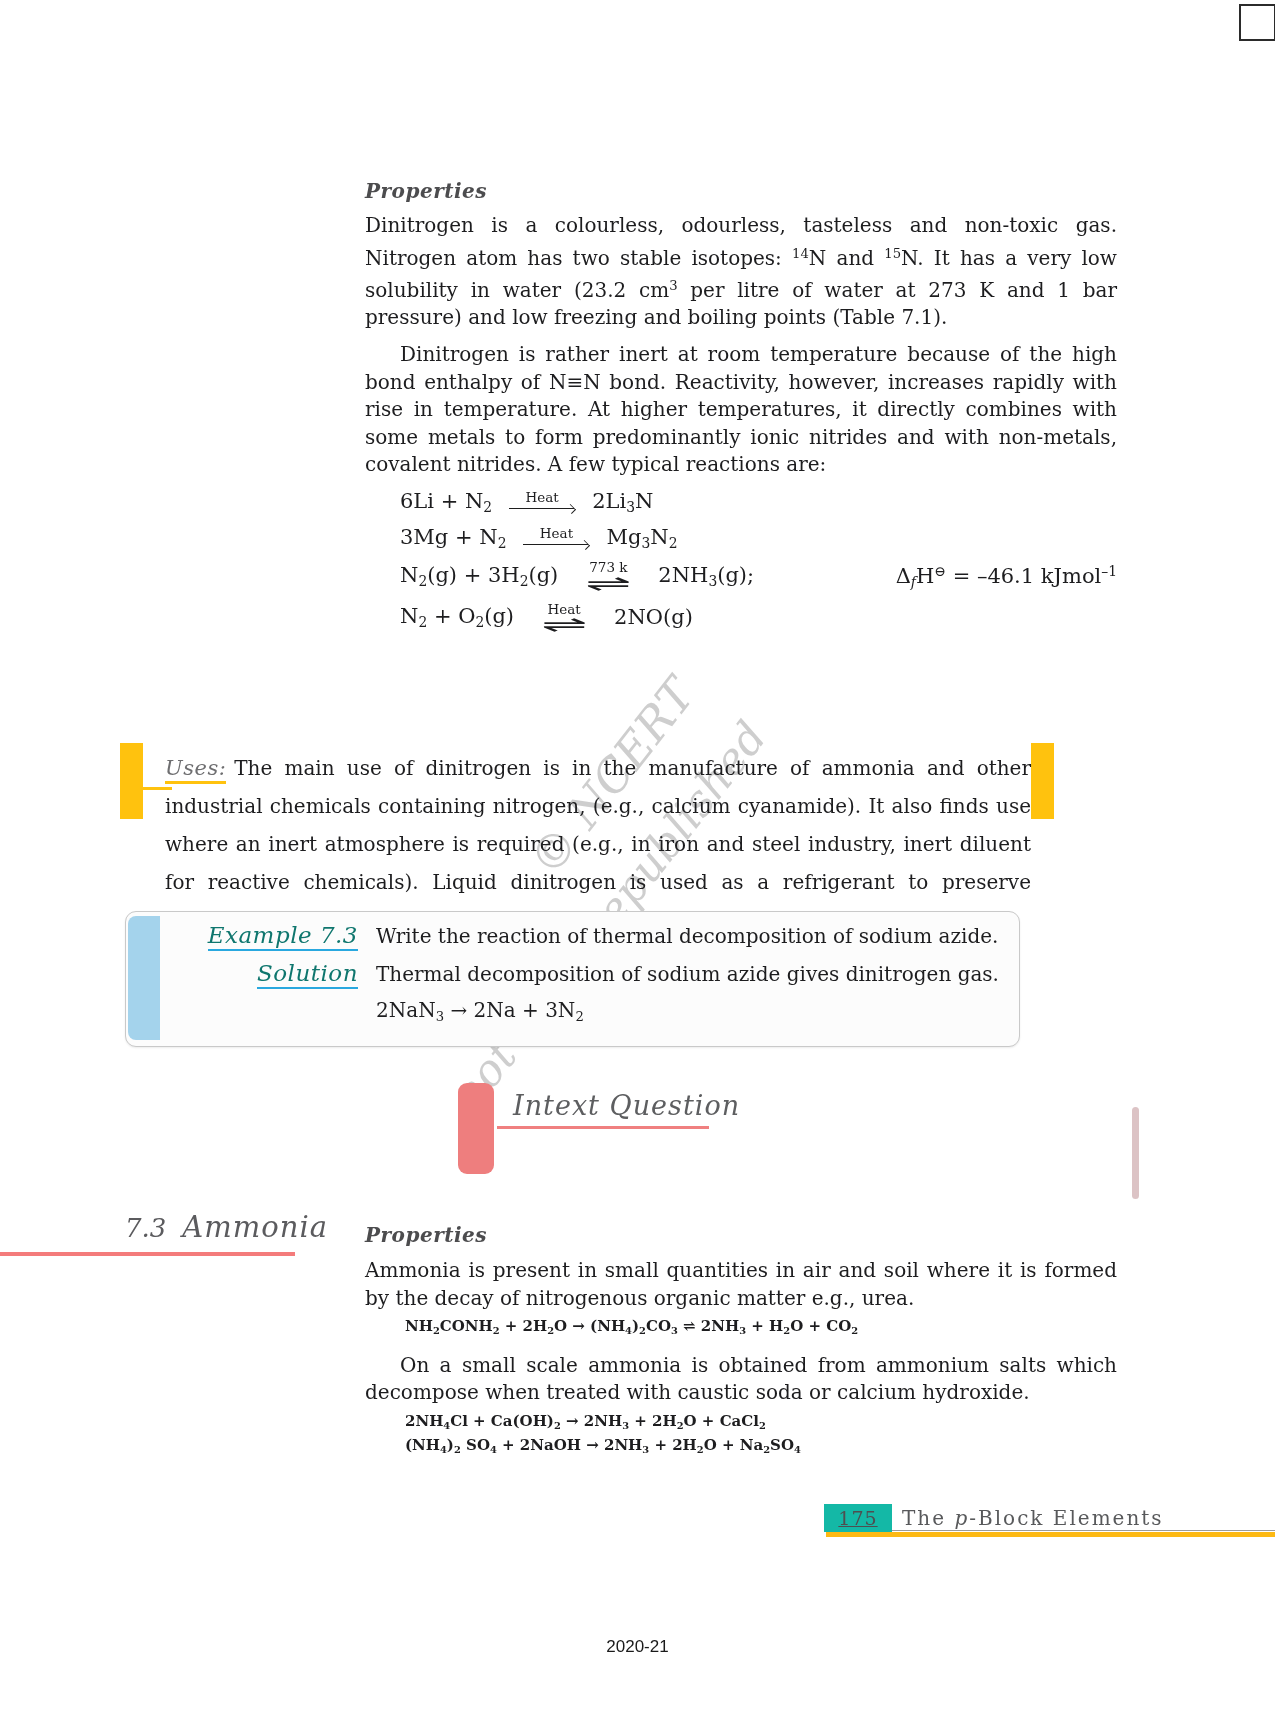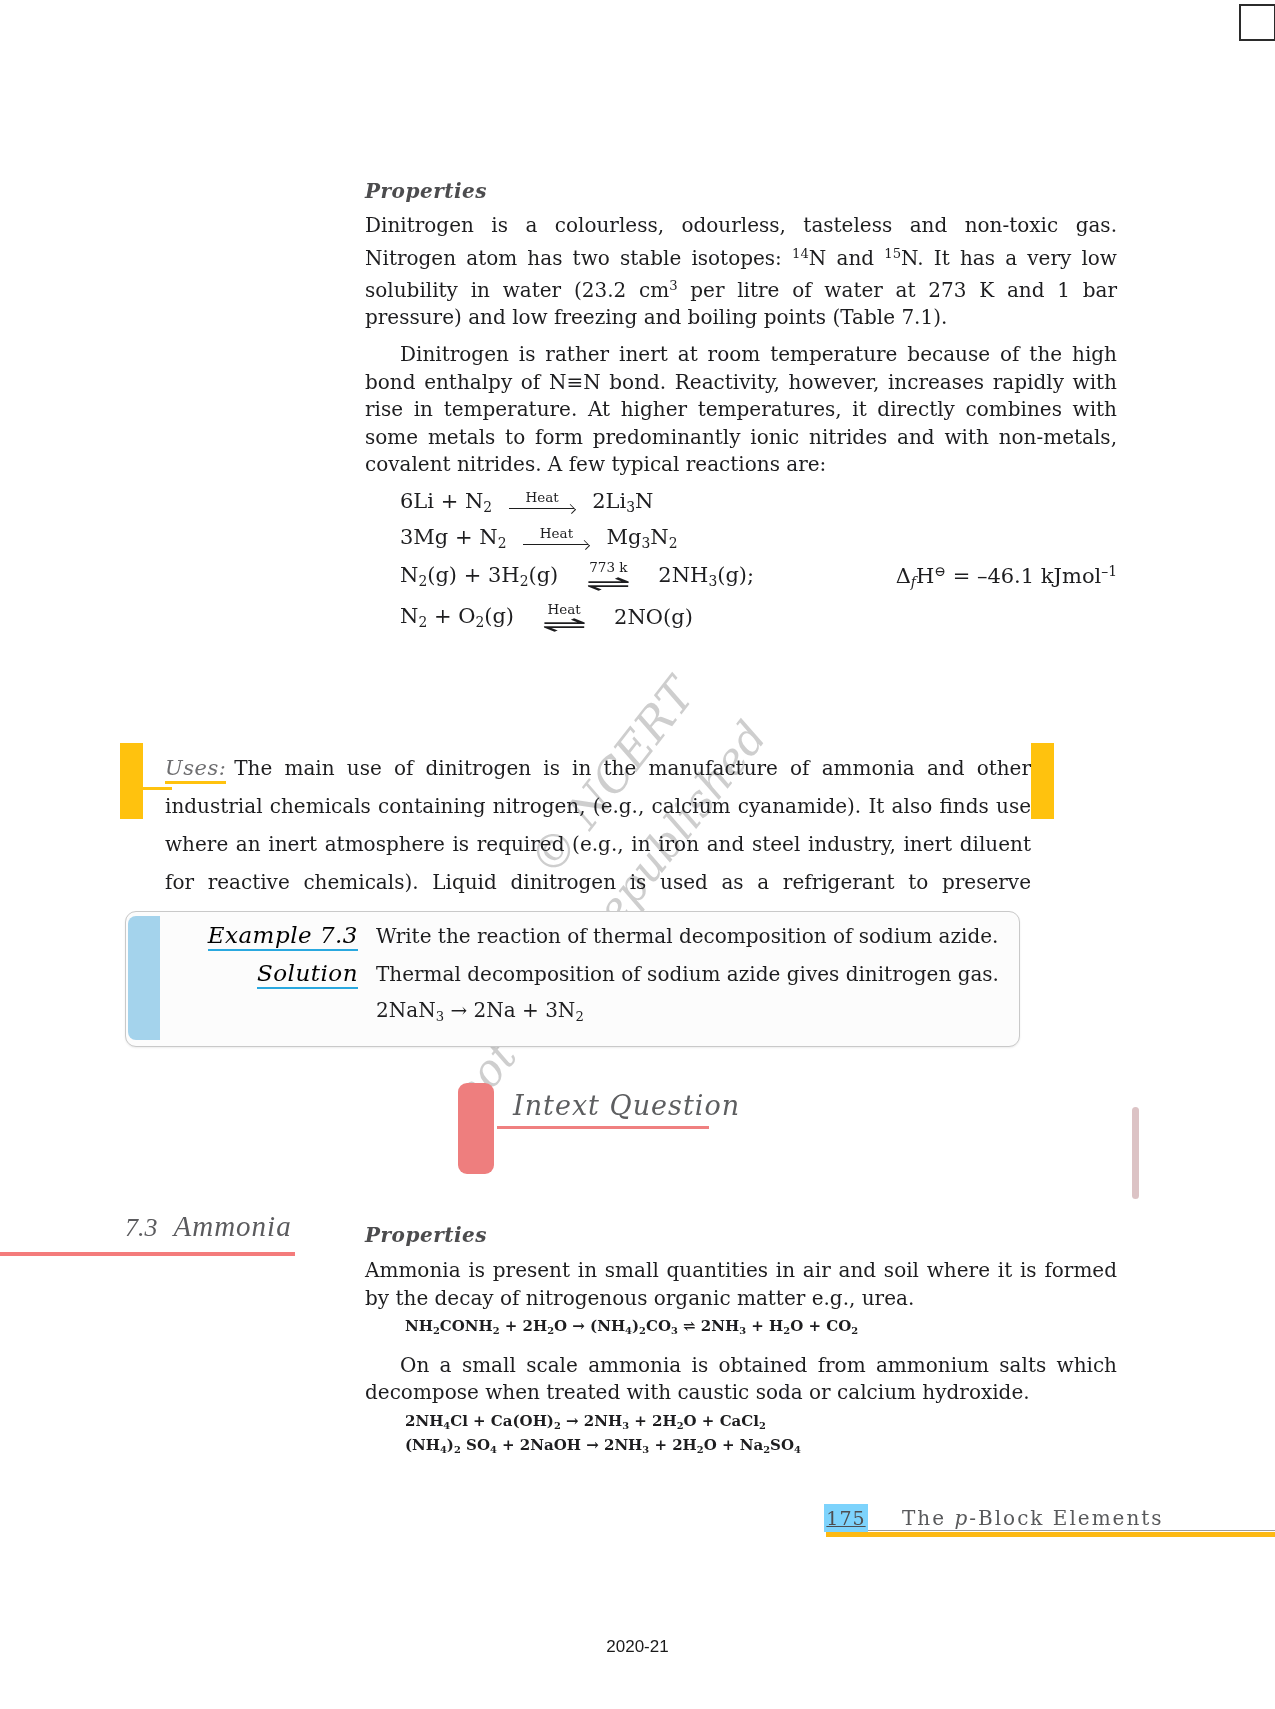--- a/index.html
+++ b/index.html
@@ -44,48 +44,48 @@
   .uses{position:absolute;left:165px;top:749px;width:866px;font-size:20px;line-height:38px;text-align:justify;z-index:2;}
   .uses-label{font-style:italic;color:#6e6e70;border-bottom:3px solid #FFC20E;padding-bottom:1px;margin-right:8px;
               font-size:21px;letter-spacing:0.5px;}
 
   
   .example-box{position:absolute;left:125px;top:911px;width:893px;height:134px;background:#fcfcfc;
                border:1.5px solid #c9c9c9;border-radius:11px;box-shadow:0 1px 2px rgba(0,0,0,0.08);z-index:2;}
   .ex-bar{position:absolute;left:2px;top:4px;width:32px;height:124px;background:#a4d3ec;border-radius:8px 0 0 8px;}
   .ex-grid{position:absolute;left:40px;top:10px;width:840px;display:grid;grid-template-columns:192px 1fr;
            row-gap:9px;column-gap:18px;align-items:baseline;}
-  .ex-label{justify-self:end;font-style:italic;color:#000000;font-size:23px;border-bottom:2px solid #29a8df;
+  .ex-label{justify-self:end;font-style:italic;color:#0f766e;font-size:23px;border-bottom:2px solid #29a8df;
             padding-bottom:1px;letter-spacing:0.5px;white-space:nowrap;}
   .ex-text{font-size:20px;line-height:25px;}
 
   
   .intext-bar{left:458px;top:1083px;width:36px;height:91px;background:#ee7e7e;border-radius:9px;}
   .intext-heading{position:absolute;left:513px;top:1090px;font-size:27px;font-style:italic;color:#5d5e60;
                   letter-spacing:1px;z-index:2;white-space:nowrap;}
   .intext-underline{left:497px;top:1126px;width:212px;height:3px;background:#f08080;}
   .intext-question{position:absolute;left:545px;top:1143px;width:580px;font-size:20.5px;line-height:27px;z-index:2;}
   .intext-num{font-weight:bold;color:#3d3d3f;margin-right:12px;}
   .intext-right-bar{left:1132px;top:1107px;width:7px;height:92px;background:#dcc3c5;border-radius:4px;}
 
   
-  .section-heading{position:absolute;left:125px;top:1210px;z-index:2;color:#5b5b5e;font-style:italic;white-space:nowrap;font-family:Liberation Serif, serif;}
+  .section-heading{position:absolute;left:125px;top:1210px;z-index:2;color:#5b5b5e;font-style:italic;white-space:nowrap;}
   .section-num{font-size:26px;margin-right:16px;}
   .section-title{font-size:29px;letter-spacing:1px;}
   .section-underline{left:0;top:1252px;width:295px;height:4px;background:#f47b7b;}
 
   
   .prep-col{position:absolute;left:365px;top:1207px;width:752px;z-index:2;}
   .prep-col .subhead{margin-bottom:10px;}
   .eq{margin:5px 0 0 40px;font-size:15px;white-space:nowrap;font-weight:bold;}
 
   
   .footer-grayline{left:826px;top:1530px;width:449px;height:1px;background:#9b9b9b;}
   .footer-yellowline{left:826px;top:1532px;width:449px;height:5px;background:#fdb913;}
-  .pagenum-block{position:absolute;left:824px;top:1504px;width:44px;height:28px;background:#7dd3fc;
+  .pagenum-block{position:absolute;left:824px;top:1504px;width:68px;height:28px;background:#14b8a6;
                  display:flex;align-items:center;justify-content:center;z-index:2;}
   .pagenum-block span{font-size:19px;color:#4e4e50;text-decoration:underline;letter-spacing:1px;}
   .chapter-title{position:absolute;left:902px;top:1506px;font-size:20px;color:#58595b;letter-spacing:2px;z-index:2;white-space:nowrap;}
   .year{position:absolute;left:0;top:1637px;width:1275px;text-align:center;
         font-family:"Liberation Sans","DejaVu Sans",sans-serif;font-size:17px;color:#1a1a1a;z-index:2;}
 </style>
 </head>
 <body>
 
 <div class="page">

